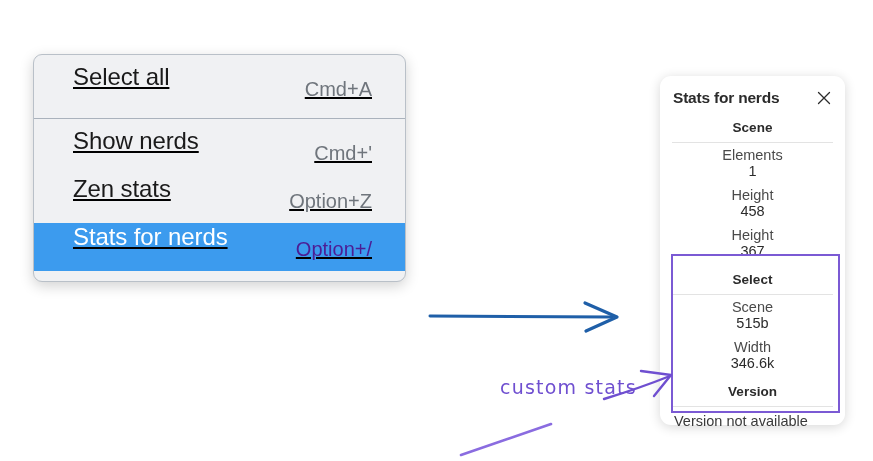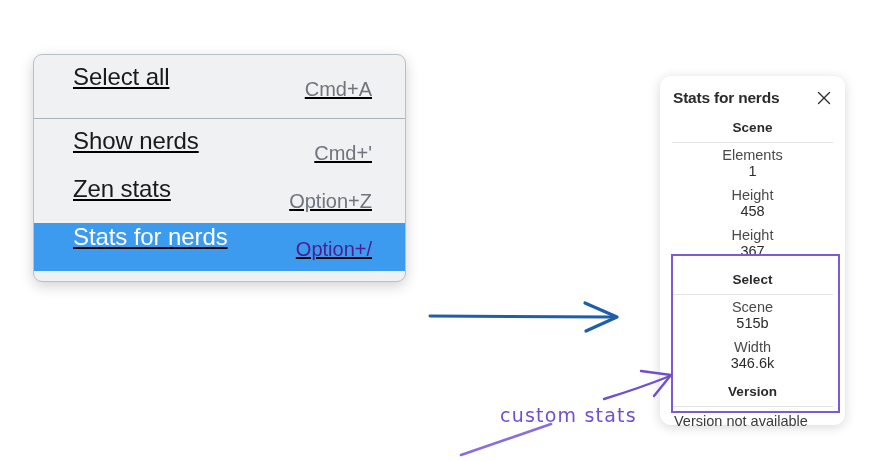--- a/index.html
+++ b/index.html
@@ -148,21 +148,21 @@
   #annotations {
     position: absolute;
     left: 0; top: 0;
     width: 873px;
     height: 461px;
     pointer-events: none;
   }
   #custom-stats-text {
     position: absolute;
     left: 500px;
-    top: 404px;
+    top: 376px;
     font-family: "DejaVu Sans", sans-serif;
     font-size: 19px;
     color: #6f4fd0;
     letter-spacing: 1.2px;
     white-space: nowrap;
   }
 </style>
 </head>
 <body>
 

